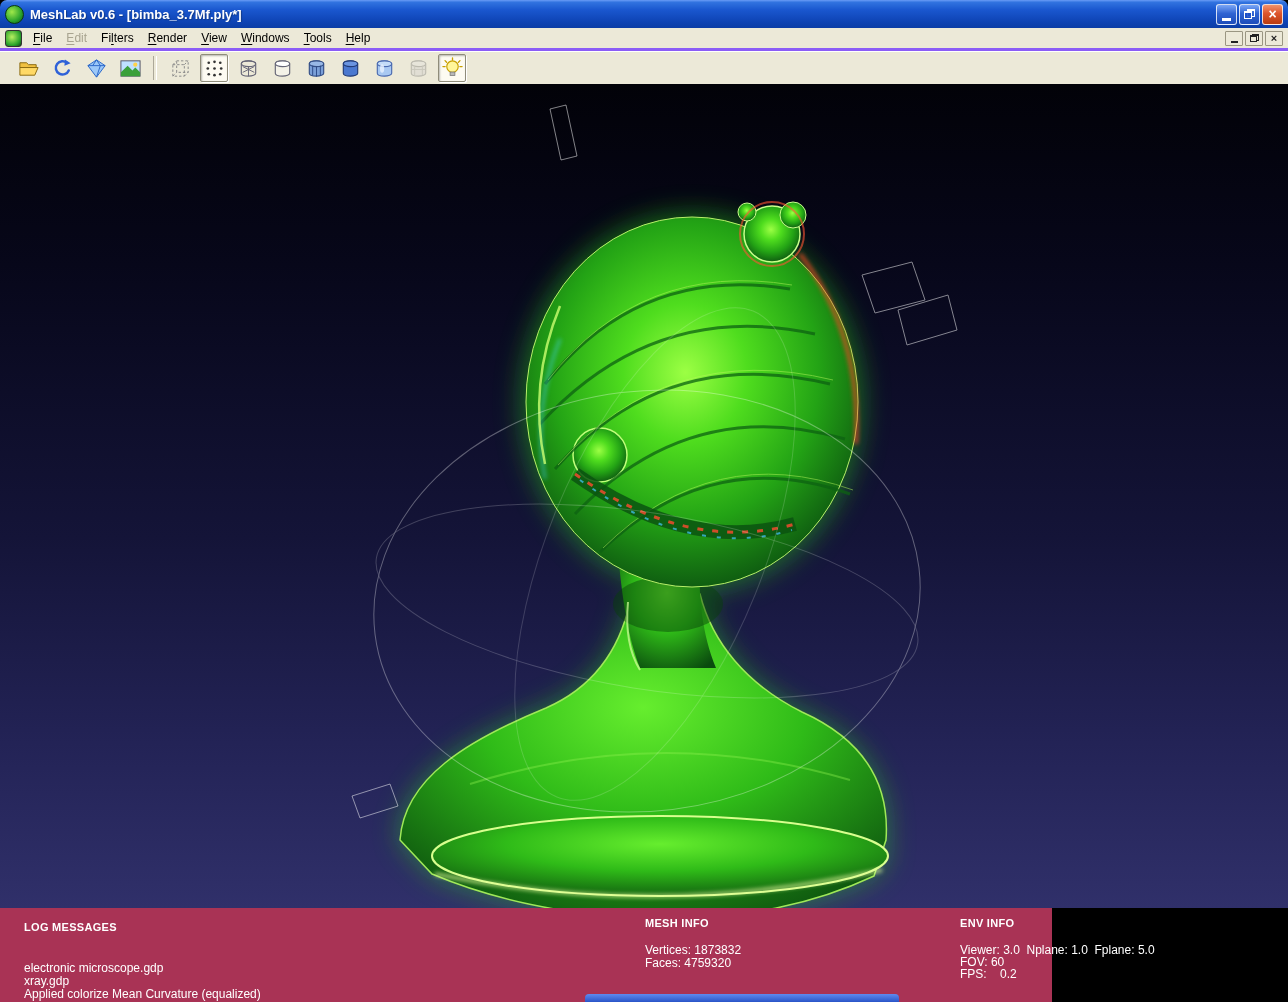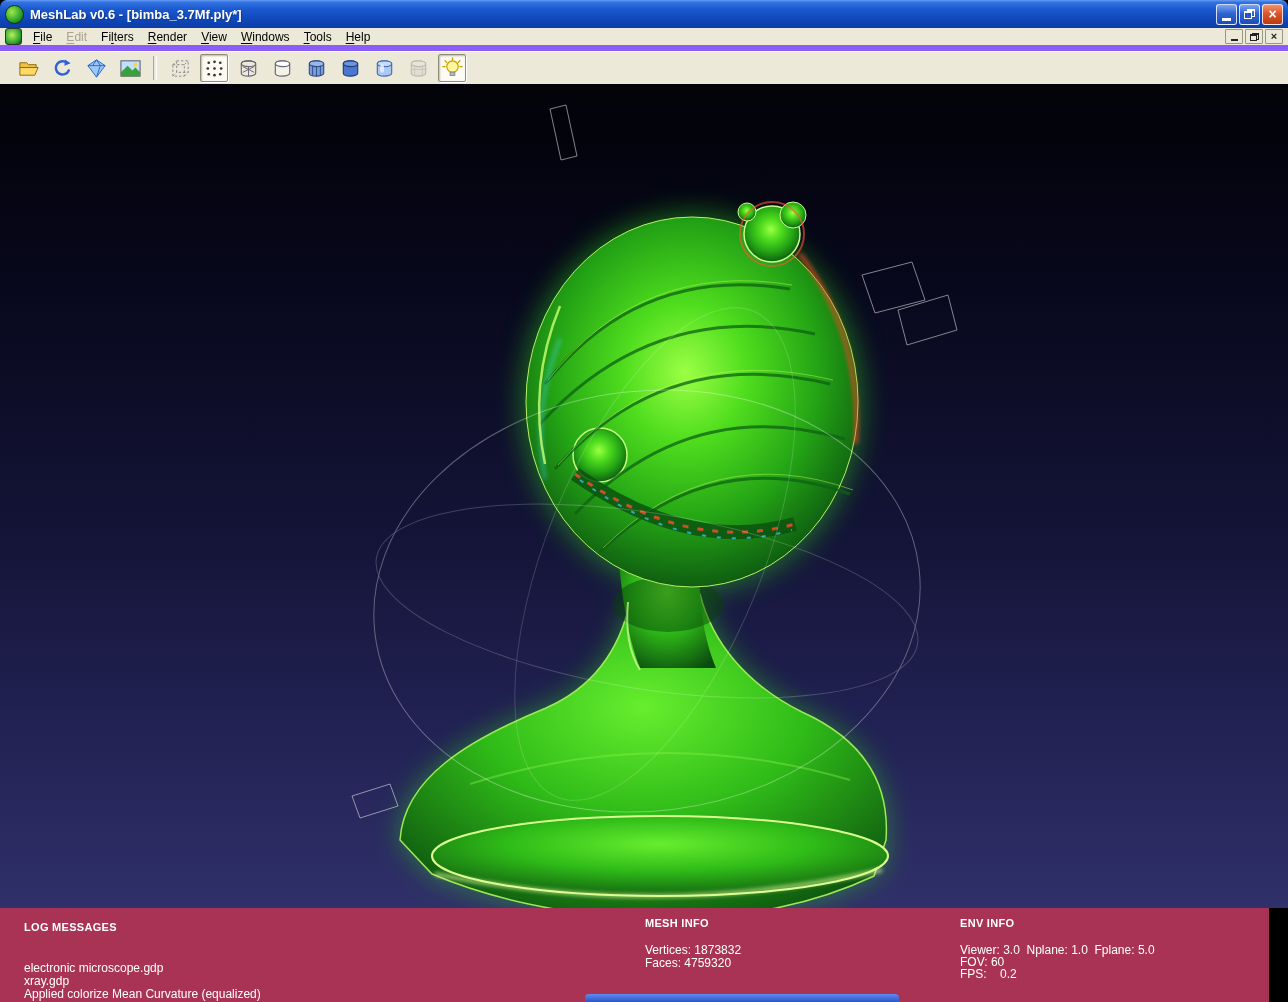--- a/index.html
+++ b/index.html
@@ -23,21 +23,21 @@
   .g-min{display:block;width:9px;height:3px;background:#fff;margin-top:10px;}
   .g-restore{position:relative;display:block;width:11px;height:10px;}
   .g-restore::before{content:"";position:absolute;right:0;top:0;width:6px;height:5px;
     border:1px solid #fff;border-top-width:2px;}
   .g-restore::after{content:"";position:absolute;left:0;bottom:0;width:6px;height:5px;
     border:1px solid #fff;border-top-width:2px;background:rgba(30,80,200,.9);}
   .g-close{font-size:14px;font-weight:bold;line-height:1;}
 
   
   .menubar{position:absolute;top:28px;left:0;right:0;height:23px;background:#ece9d8;
-    border-bottom:6px solid #8b5cf6;display:flex;align-items:center;font-size:12px;color:#000;
+    border-bottom:3px solid #8b5cf6;display:flex;align-items:center;font-size:12px;color:#000;
     padding-left:3px;box-sizing:border-box;}
   .doc-icon{width:15px;height:15px;margin:0 4px 0 2px;border-radius:3px;
     background:radial-gradient(circle at 40% 40%,#b8f060,#2aa32c 65%,#123d14);
     border:1px solid #333;flex:none;}
   .menu-item{padding:3px 7px;white-space:nowrap;}
   .menu-item.disabled{color:#a8a490;}
   .menu-item u{text-underline-offset:2px;}
   .mdi-buttons{margin-left:auto;display:flex;gap:2px;margin-right:5px;}
   .mdi-btn{width:18px;height:15px;background:#ece9d8;border:1px solid #9a9682;border-radius:1px;
     display:flex;align-items:center;justify-content:center;color:#222;box-sizing:border-box;}
@@ -59,21 +59,21 @@
   .tbtn.disabled svg{opacity:.4;filter:grayscale(.9);}
   .tsep{width:2px;height:24px;border-left:1px solid #aca899;border-right:1px solid #fff;
     margin:0 3px;flex:none;}
 
   
   .viewport{position:absolute;top:84px;left:0;width:1288px;height:824px;
     background:linear-gradient(180deg,#020208 0%,#07071a 22%,#141438 55%,#232356 80%,#30306a 100%);}
   .scene{position:absolute;inset:0;width:100%;height:100%;}
 
   
-  .statusbar{position:absolute;top:908px;left:0;width:1269px;height:94px;background:#a93355;}
+  .statusbar{position:absolute;top:908px;left:0;width:1052px;height:94px;background:#a93355;}
   .sb-h{position:absolute;color:#fff;font-size:11px;font-weight:bold;letter-spacing:.3px;white-space:pre;}
   .sb-t{position:absolute;color:#fff;font-size:12px;white-space:pre;}
 
   .taskbar-strip{position:absolute;left:585px;top:994px;width:314px;height:8px;
     background:linear-gradient(180deg,#5f8af0,#2a55c8);border-radius:4px 4px 0 0;z-index:5;}
 </style>
 </head>
 <body>
 
 <div class="window">

